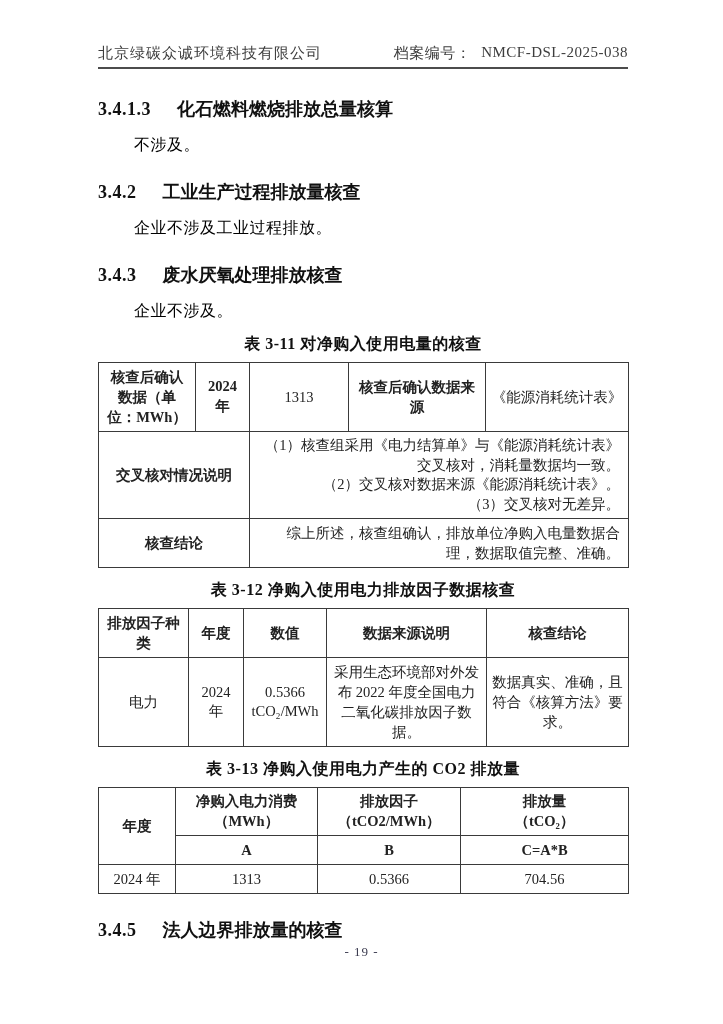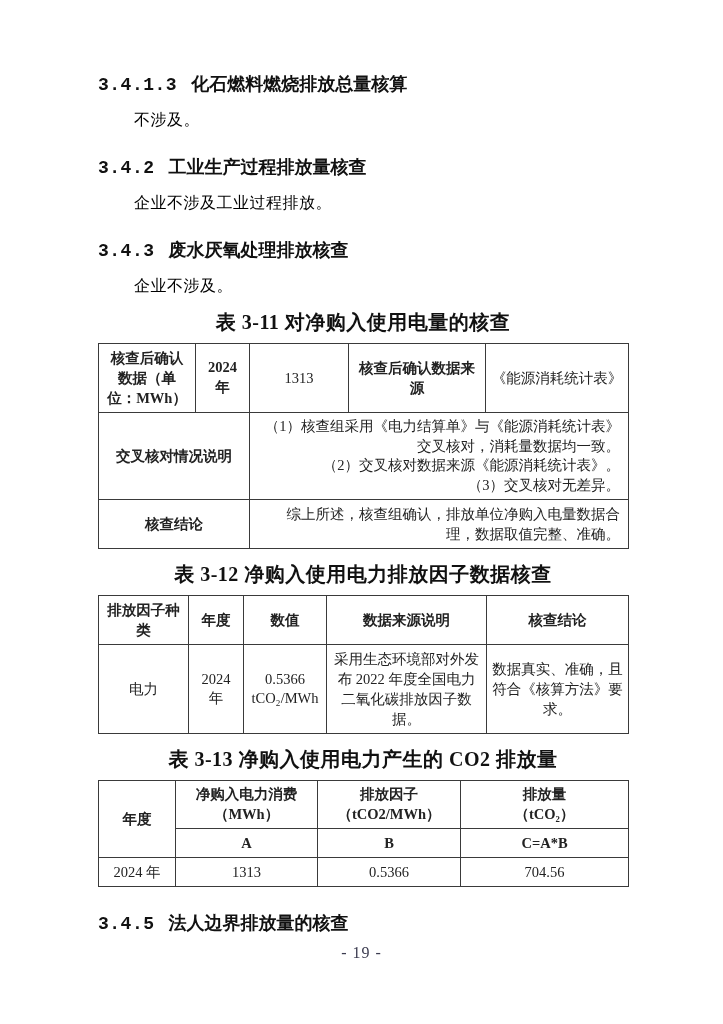--- a/index.html
+++ b/index.html
@@ -13,53 +13,60 @@
   
   .doc-header{
     display:flex;justify-content:space-between;align-items:flex-end;
     border-bottom:2px solid #4c4c4c;padding-bottom:4px;
     font-size:15px;color:#3d3d3d;letter-spacing:1px;
   }
   .doc-header .archive{display:flex;gap:10px;letter-spacing:.5px;}
 
   
   .sec{display:flex;align-items:baseline;font-weight:bold;font-size:18px;color:#111;}
-  .sec .num{margin-right:14px;letter-spacing:.5px;font-family:Liberation Mono, monospace;}
+  .sec .num{margin-right:26px;letter-spacing:.5px;}
   .h1{margin-top:28px;}
   .h2{margin-top:24px;}
   .para{font-size:16px;color:#000000;margin-top:14px;padding-left:36px;letter-spacing:.5px;}
 
   
   .tbl-caption{
-    text-align:center;font-weight:bold;font-size:20px;color:#111;
+    text-align:center;font-weight:bold;font-size:16px;color:#111;
     margin:12px 0 7px 0;letter-spacing:.5px;
   }
 
   table{border-collapse:collapse;width:100%;table-layout:fixed;}
   td{
     border:1.7px solid #3a3a3a;
     text-align:center;vertical-align:middle;
     font-size:14.5px;line-height:1.38;color:#222;
     padding:4px 5px;word-break:break-word;
   }
   td.bold{font-weight:bold;}
   td.left{text-align:right;padding-left:8px;padding-right:8px;}
   .stack div{line-height:1.35;font-family:Liberation Serif, serif;}
 
   
   .footer{
     position:absolute;left:0;right:0;top:944px;
-    text-align:center;font-size:16px;color:#3c3c50;letter-spacing:1px;
+    text-align:center;font-size:13px;color:#3c3c50;letter-spacing:1px;
   }
 </style>
 </head>
 <body>
 
 <div class="page">
 
+  <div class="doc-header">
+    <span>北京绿碳众诚环境科技有限公司</span>
+    <span class="archive">
+      <span>档案编号：</span>
+      <span>NMCF-DSL-2025-038</span>
+    </span>
+  </div>
 
   <div class="sec h1">
     <span class="num">3.4.1.3</span>
     <span>化石燃料燃烧排放总量核算</span>
   </div>
   <div class="para">不涉及。</div>
 
   <div class="sec h2">
     <span class="num">3.4.2</span>
     <span>工业生产过程排放量核查</span>

